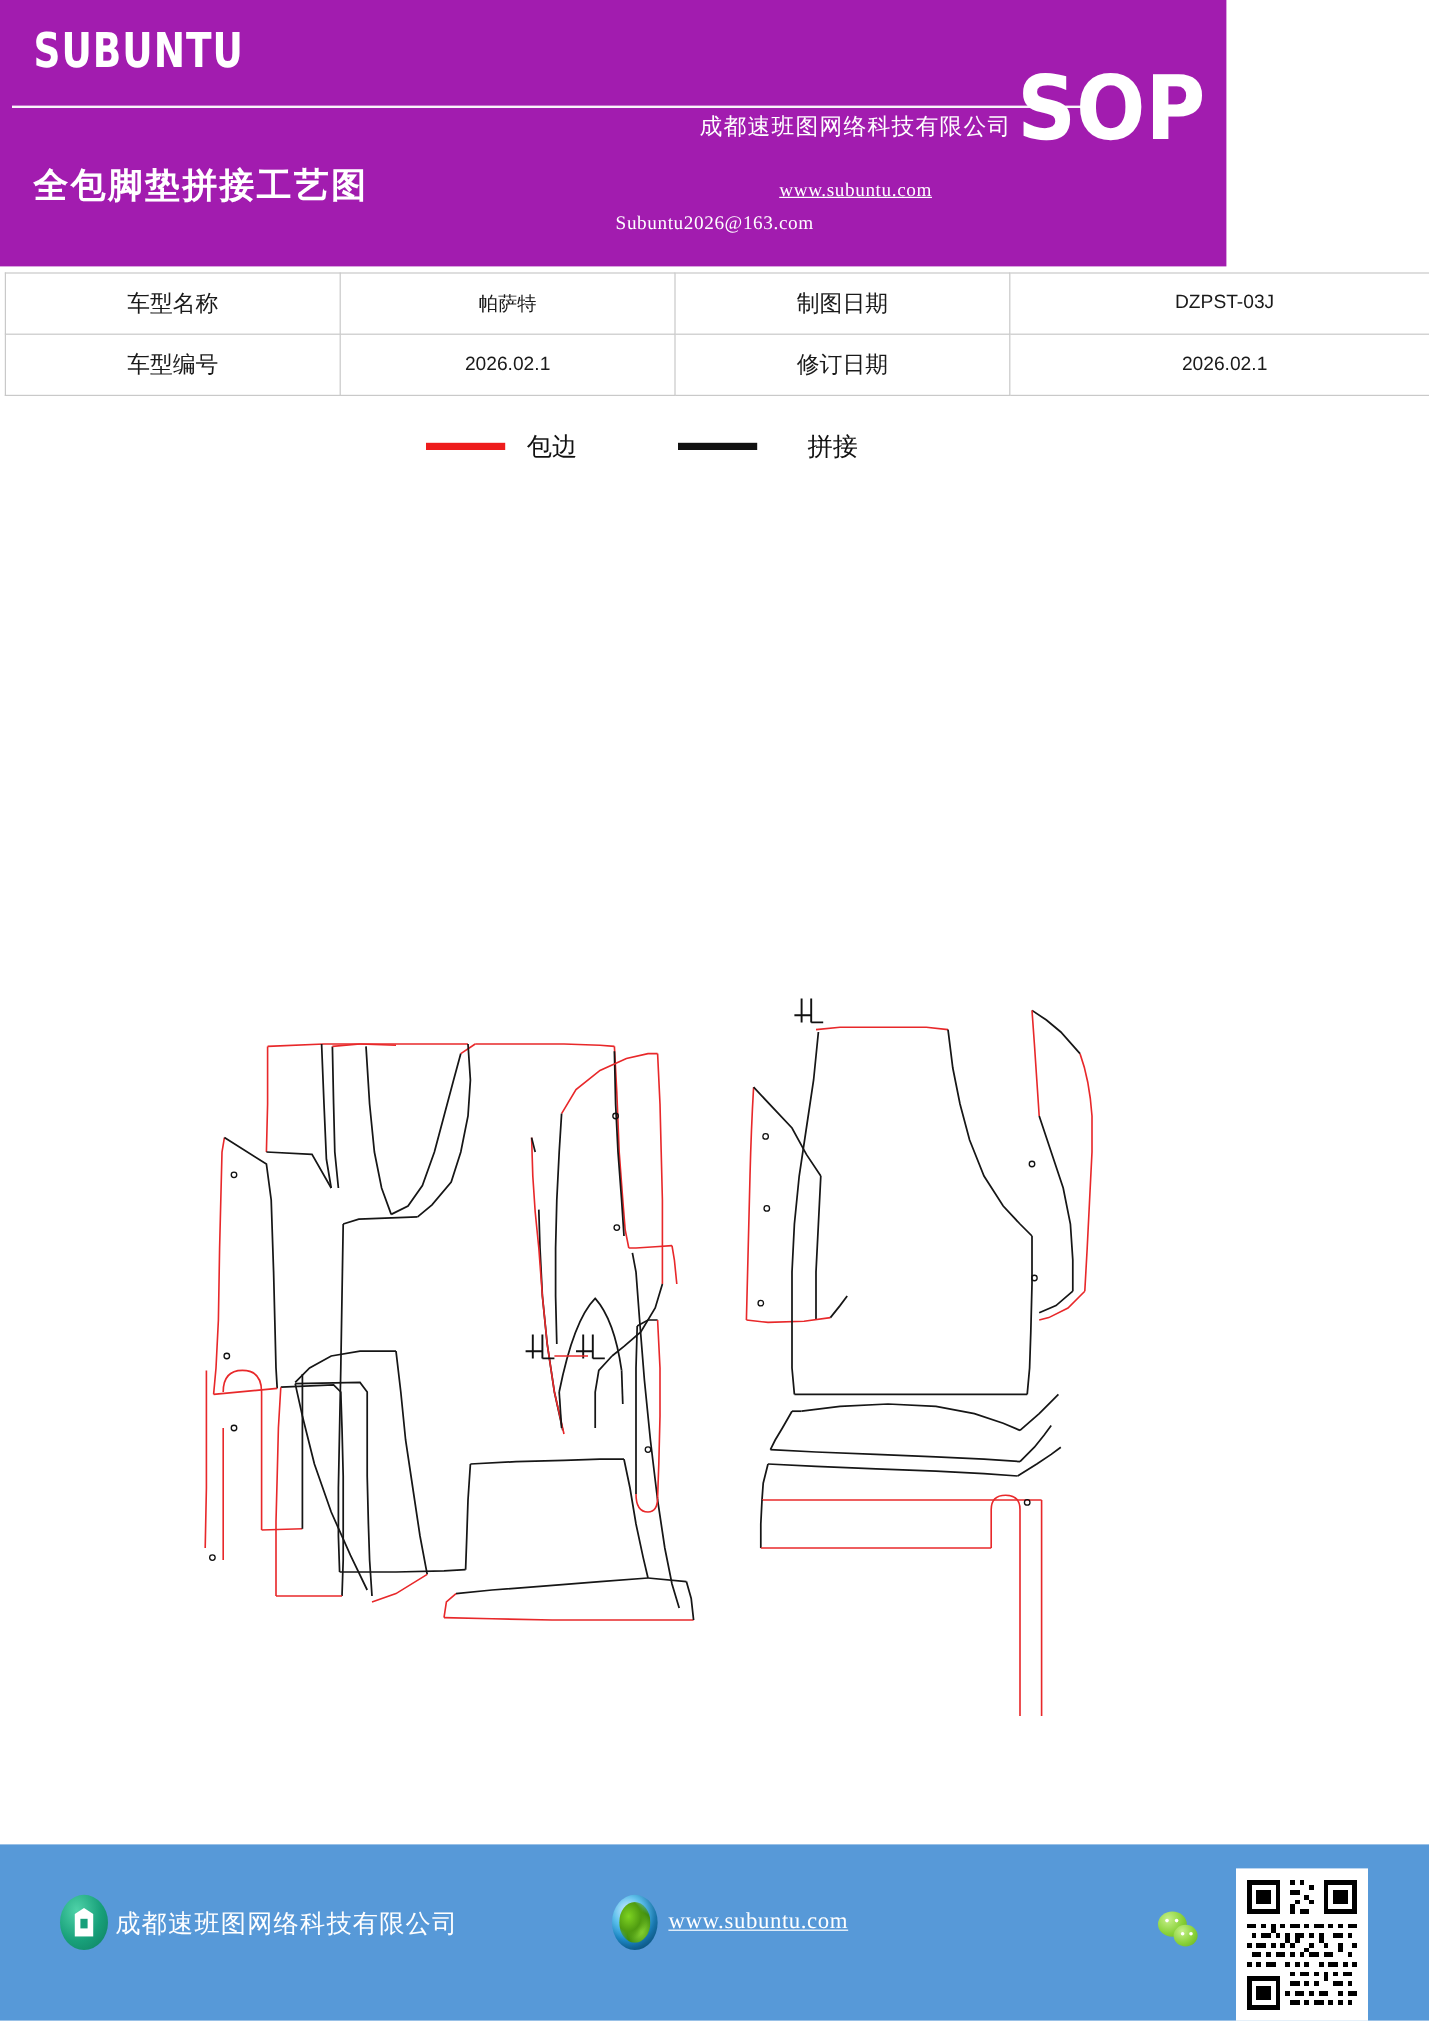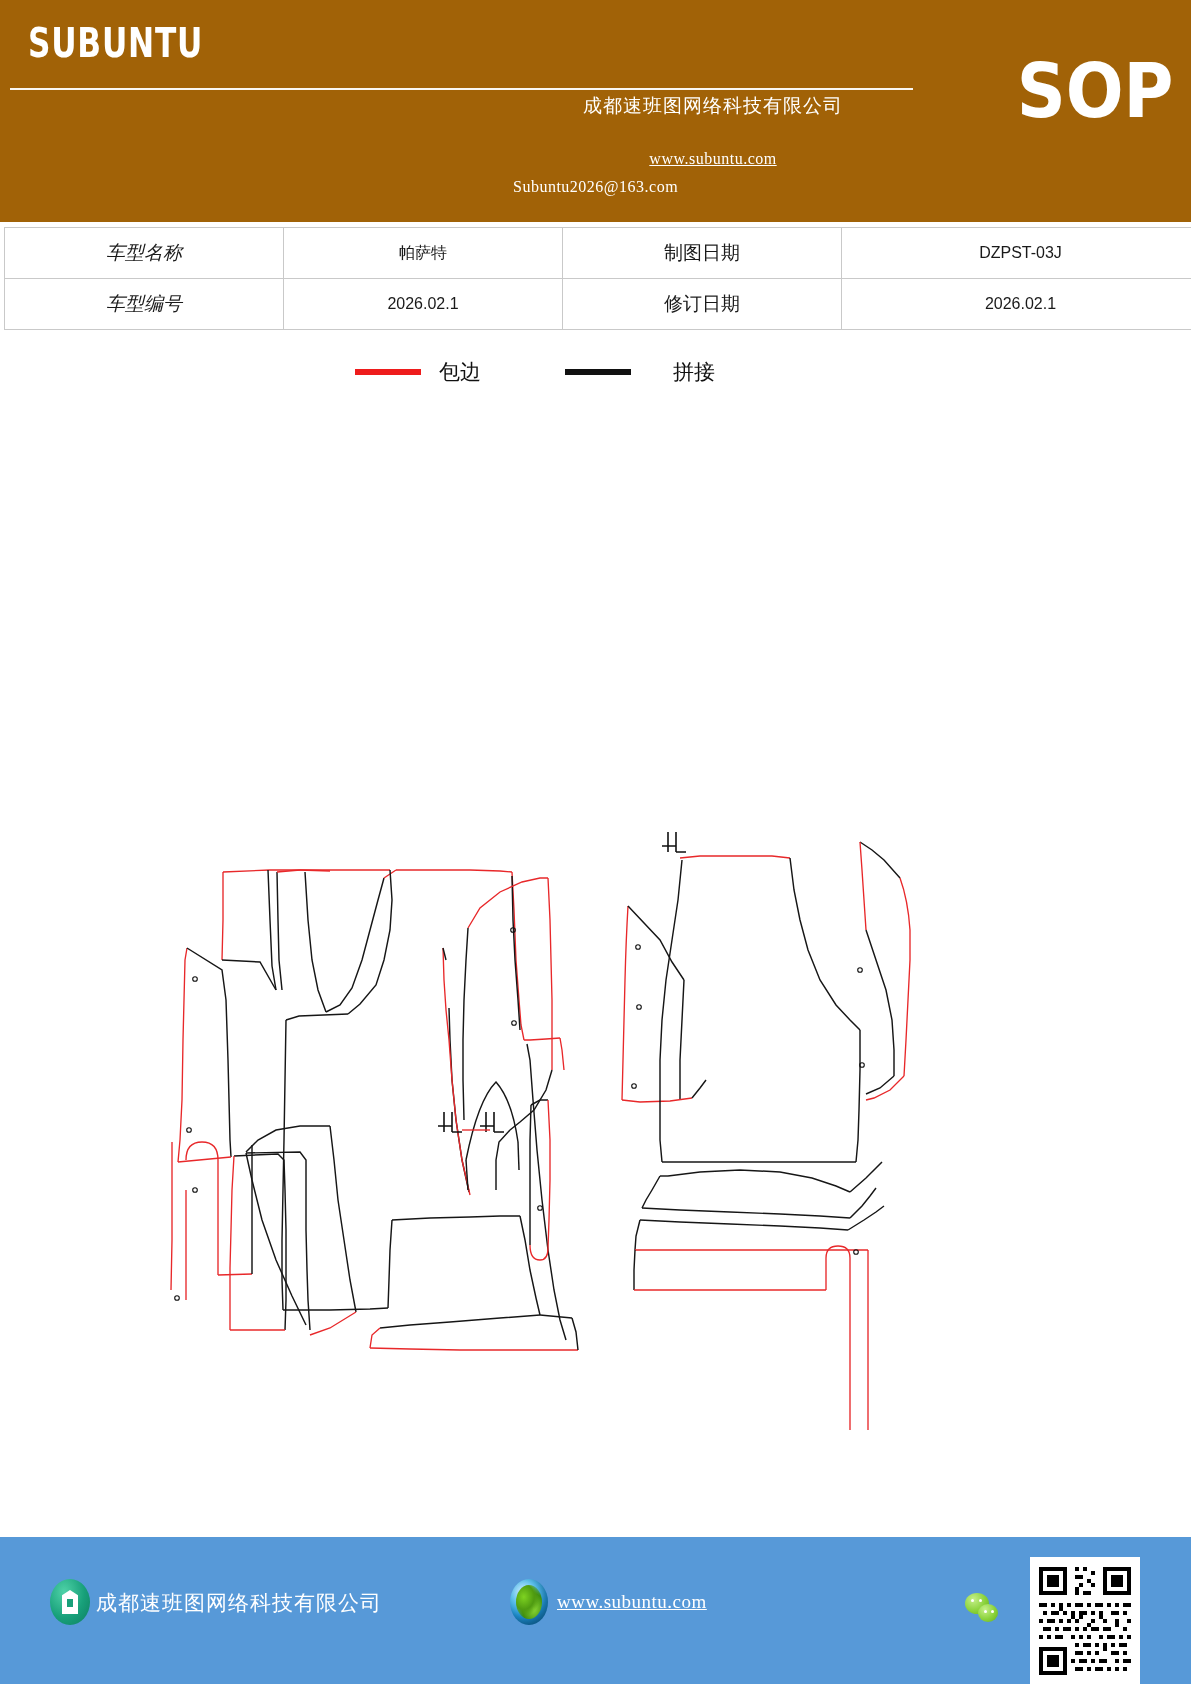--- a/index.html
+++ b/index.html
@@ -6,22 +6,22 @@
   body{
     width:1191px;height:1684px;
     background:#ffffff;
     font-family:"Liberation Serif","DejaVu Serif",serif;
     position:relative;overflow:hidden;
   }
   .page{position:relative;width:1191px;height:1684px;}
 
   
   .header{
-    position:absolute;left:0;top:0;width:1191px;height:222px;
-    background:#a16207;
+    position:absolute;left:0;top:0;width:1022px;height:222px;
+    background:#a21caf;
   }
   .brand{
     position:absolute;left:28px;top:20px;
     color:#ffffff;
     font-family:"DejaVu Sans","Liberation Sans",sans-serif;
     font-weight:bold;font-size:40px;letter-spacing:1px;
     transform:scaleX(0.78);transform-origin:left center;
   }
   .hdr-rule{
     position:absolute;left:10px;top:88px;width:903px;height:2px;
@@ -58,21 +58,21 @@
   .info-table{
     position:absolute;left:4px;top:227px;width:1183px;
     border-collapse:collapse;table-layout:fixed;
   }
   .info-table td{
     border:1px solid #c9c9c9;
     height:48px;text-align:center;vertical-align:middle;
     font-size:19px;color:#1a1a1a;
   }
   .info-table td.val{font-family:"Liberation Sans","DejaVu Sans",sans-serif;font-size:16px;}
-  .c1{width:276px;font-style:italic;} .c2{width:276px;} .c3{width:276px;} .c4{width:355px;}
+  .c1{width:276px;} .c2{width:276px;} .c3{width:276px;} .c4{width:355px;}
 
   
   .legend{position:absolute;left:0;top:358px;width:1191px;height:34px;}
   .legend-item{position:absolute;display:flex;align-items:center;}
   .legend-item.one{left:355px;top:0;}
   .legend-item.two{left:565px;top:0;gap:24px;}
   .swatch{width:66px;height:6px;display:inline-block;}
   .legend-label{margin-left:18px;font-size:21px;color:#111;text-align:right;}
 
   
@@ -139,20 +139,21 @@
   .qr svg{display:block;}
 </style>
 </head>
 <body>
 
 <div class="page">
 
   <div class="header">
     <div class="brand">SUBUNTU</div>
     <div class="hdr-rule"></div>
+    <div class="doc-title">全包脚垫拼接工艺图</div>
     <div class="company-name">成都速班图网络科技有限公司</div>
     <div class="site-link">www.subuntu.com</div>
     <div class="mail-link">Subuntu2026@163.com</div>
     <div class="sop">SOP</div>
   </div>
 
   <table class="info-table">
     <tbody>
         <tr>
       <td class="c1">车型名称</td>

